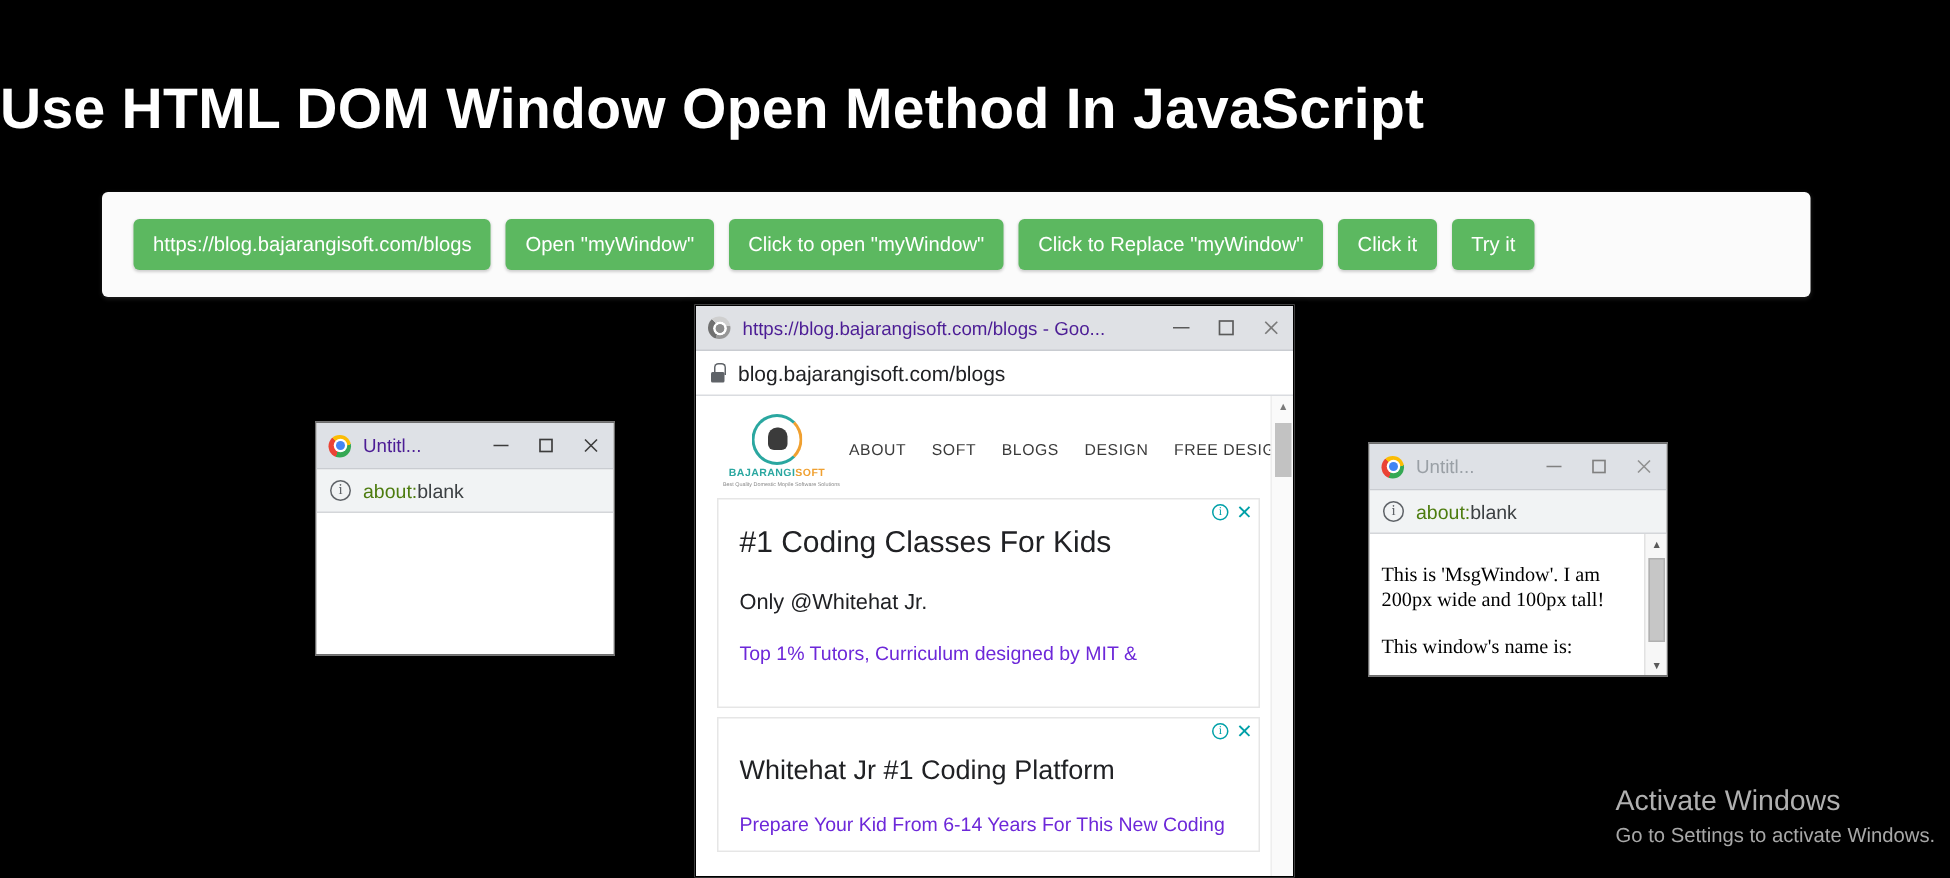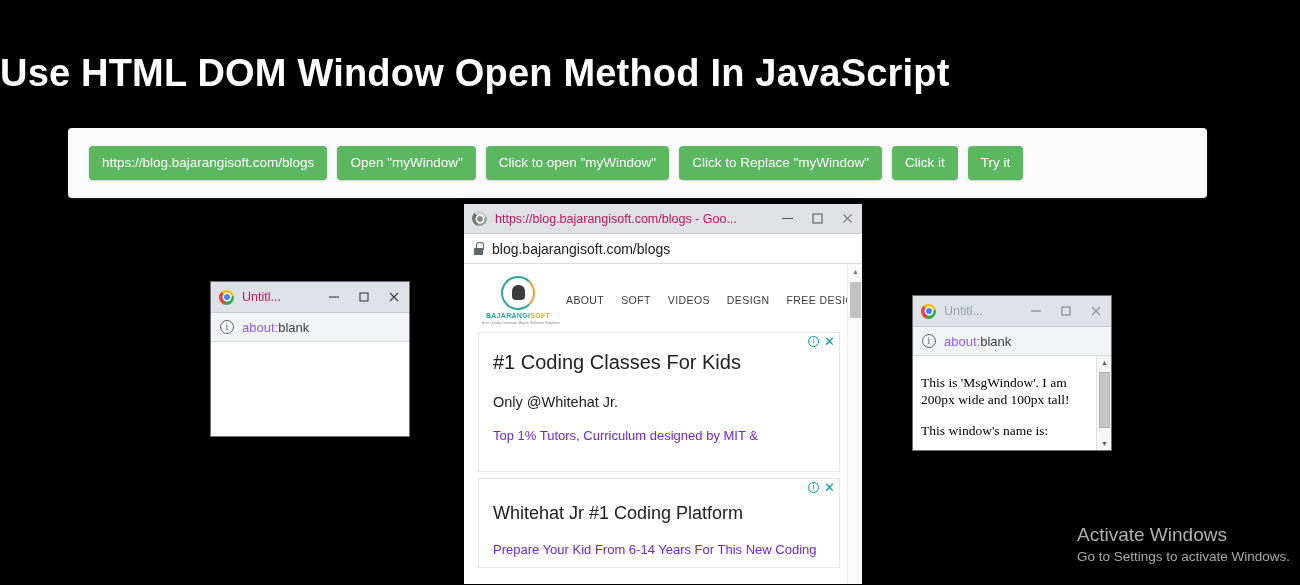--- a/index.html
+++ b/index.html
@@ -84,21 +84,21 @@
     left: 50%; top: 50%;
     width: 6px; height: 6px;
     margin: -3px 0 0 -3px;
     border-radius: 50%;
     background: #4285f4;
     box-shadow: 0 0 0 1.5px #fff;
   }
   .win-title-text {
     margin-left: 8px;
     font-size: 12.5px;
-    color: #be185d;
+    color: #4c1d95;
     overflow: hidden;
     white-space: nowrap;
     flex: 1 1 auto;
   }
   .win-ctrls {
     display: flex;
     align-items: center;
     flex: 0 0 auto;
   }
   .win-ctrl {
@@ -115,21 +115,21 @@
     background: #f1f3f4;
     border-bottom: 1px solid #d4d6d9;
     padding-left: 9px;
   }
   .win-urlbar .url-text {
     margin-left: 8px;
     font-size: 13px;
     color: #3c4043;
     white-space: nowrap;
   }
-  .url-scheme { color: #8b5cf6; }
+  .url-scheme { color: #4d7c0f; }
   .info-circle {
     width: 14px; height: 14px;
     border: 1.3px solid #5f6368;
     border-radius: 50%;
     position: relative;
     flex: 0 0 auto;
   }
   .info-circle::after {
     content: "i";
     position: absolute;
@@ -398,21 +398,21 @@
   <div id="page-viewport">
     <div class="site-header">
       <div class="site-logo">
         <div class="logo-mark"></div>
         <div class="logo-word"><span class="w1">BAJARANGI</span><span class="w2">SOFT</span></div>
         <div class="logo-tag">Best Quality Domestic Mopile Software Solutions</div>
       </div>
       <div class="site-nav">
         <span>ABOUT</span>
         <span>SOFT</span>
-        <span>VIDEOS</span>
+        <span>BLOGS</span>
         <span>DESIGN</span>
         <span>FREE DESIGN</span>
       </div>
     </div>
 
     <div class="ad-card" style="height:140px;">
       <div class="ad-badges">
         <span class="ad-i"></span>
         <span class="ad-x">✕</span>
       </div>

